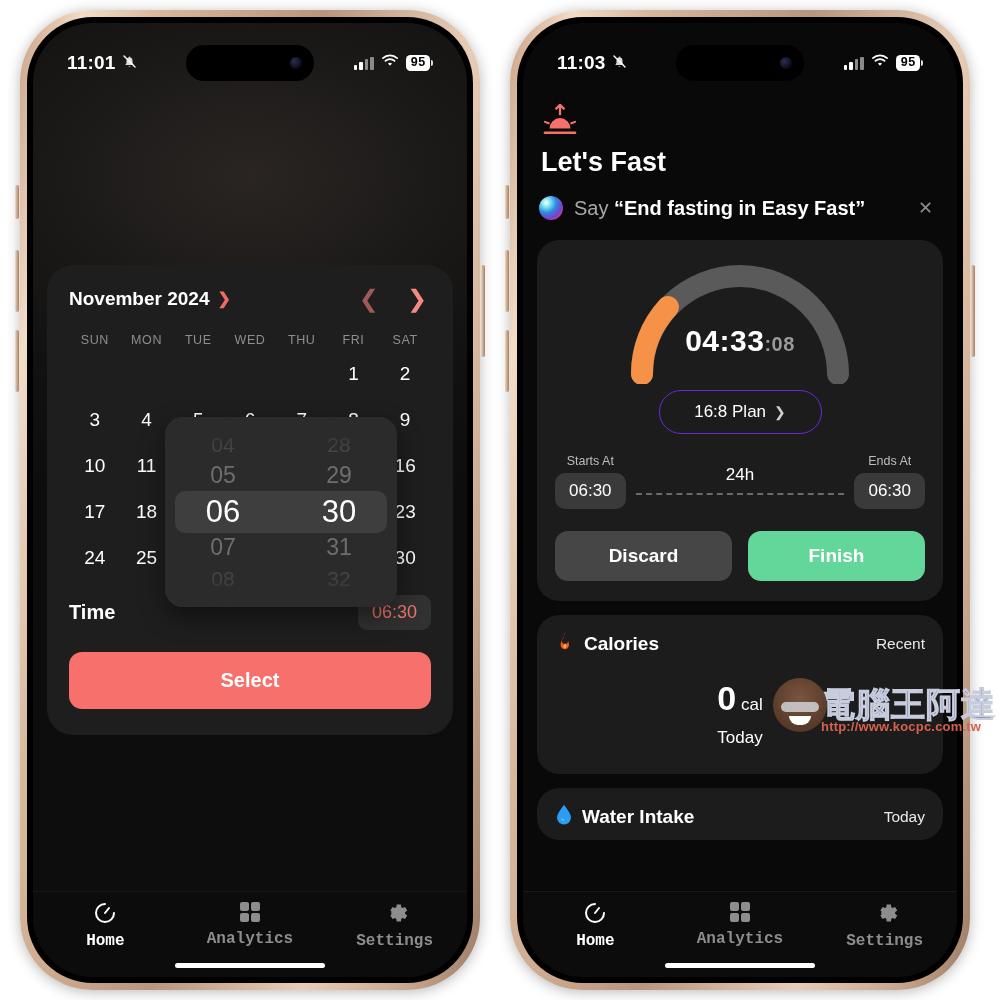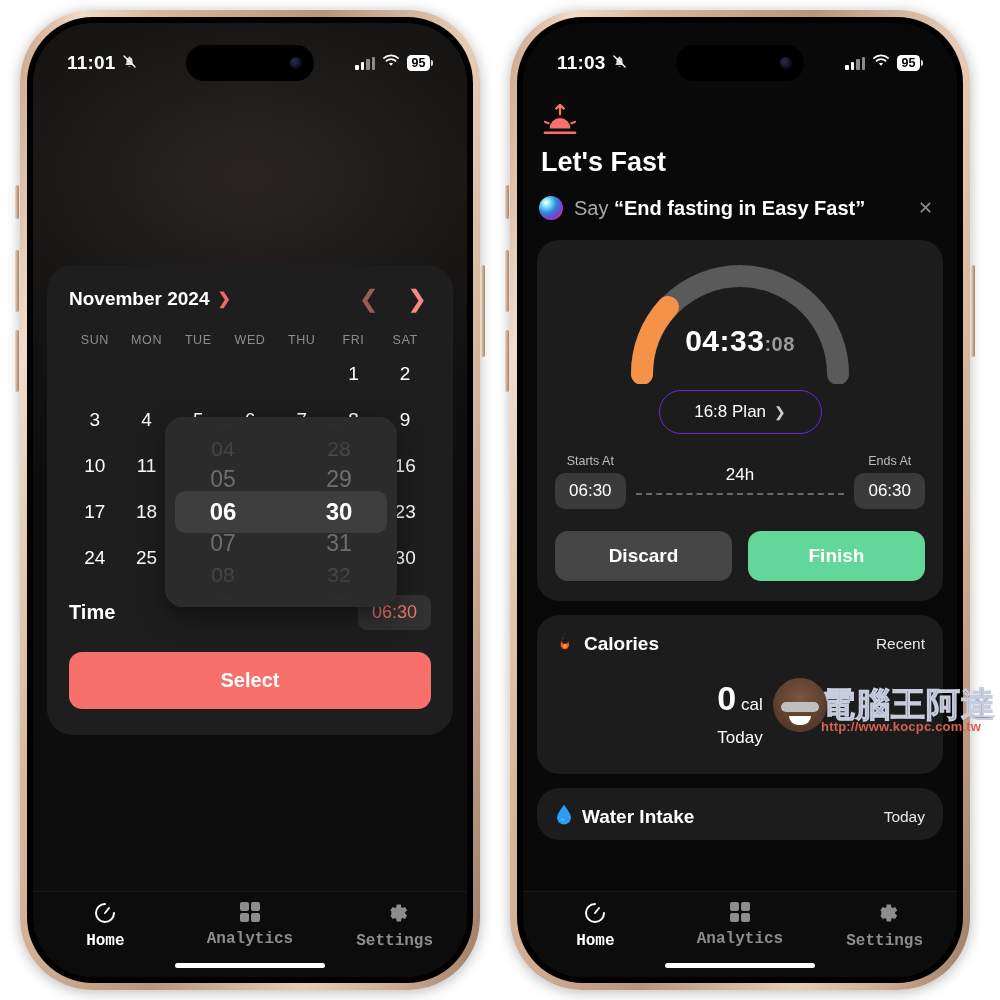--- a/index.html
+++ b/index.html
@@ -59,21 +59,21 @@
   .lens { width:12px; height:12px; border-radius:50%;
           background: radial-gradient(circle at 35% 35%, #2a2f52, #0a0b14 70%); }
 
   .statusbar {
     position:absolute; left:0; right:0; top:20px; height:40px;
     display:flex; align-items:center; justify-content:space-between;
     padding: 0 34px; color:#fff;
   }
   .sb-left { display:flex; align-items:center; gap:5px; }
   .sb-time { font-size:19px; font-weight:700; letter-spacing:.2px; }
-  .sb-right { display:flex; align-items:center; gap:7px; }
+  .sb-right { display:flex; align-items:center; gap:7px;font-family:Liberation Mono, monospace; }
 
   .bars { display:flex; align-items:flex-end; gap:2px; height:13px; }
   .bars i { display:block; width:3.5px; background:#fff; border-radius:1px; }
   .bars i:nth-child(1){height:5px;}
   .bars i:nth-child(2){height:8px;}
   .bars i:nth-child(3){height:11px;background:#8a8a8a;}
   .bars i:nth-child(4){height:13px;background:#8a8a8a;}
 
   .batt { position:relative; display:flex; align-items:center; }
   .batt .body {
@@ -125,21 +125,21 @@
     position:absolute; left:118px; top:152px; width:232px; height:190px;
     background:#2b2b2b; border-radius:18px; overflow:hidden;
     box-shadow: 0 10px 26px rgba(0,0,0,.45);
   }
   .wheel .cols { position:absolute; inset:0; display:flex; }
   .wheel .col { flex:1; display:flex; flex-direction:column; align-items:center;
                 justify-content:center; gap:6px; }
   .wheel .v { font-size:23px; color:#6e6e6e; line-height:1.12; font-weight:400; }
   .wheel .v.f1 { opacity:.28; font-size:18px; }
   .wheel .v.f2 { opacity:.55; font-size:21px; }
-  .wheel .v.sel { color:#fff; font-size:24px; font-weight:700; }
+  .wheel .v.sel { color:#fff; font-size:31px; font-weight:400; }
   .wheel .hl {
     position:absolute; left:10px; right:10px; top:50%; transform:translateY(-50%);
     height:42px; border-radius:10px; background:rgba(255,255,255,0.09);
   }
   .wheel .fadeT, .wheel .fadeB { position:absolute; left:0; right:0; height:46px; pointer-events:none; }
   .wheel .fadeT { top:0;    background:linear-gradient(#2b2b2b,rgba(43,43,43,0)); }
   .wheel .fadeB { bottom:0; background:linear-gradient(rgba(43,43,43,0),#2b2b2b); }
 
   .timerow {
     display:flex; align-items:center; justify-content:space-between;

